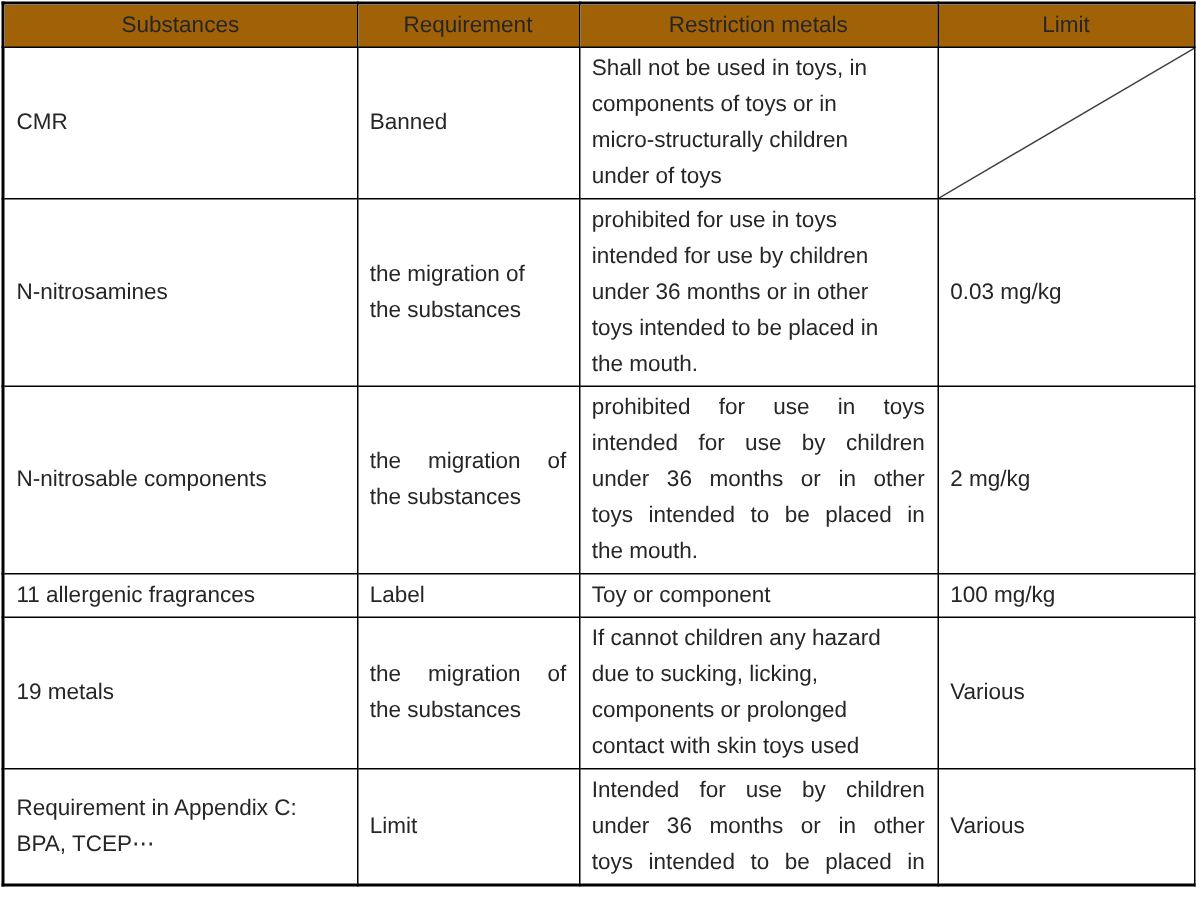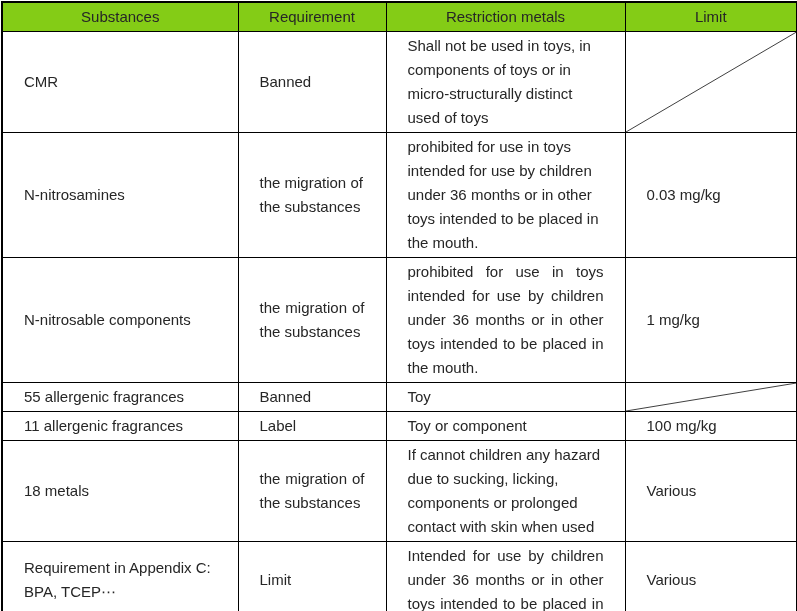--- a/index.html
+++ b/index.html
@@ -20,26 +20,26 @@
     width: 795px;
     margin: 1px 1px 0 1px;
     border: 2px solid #000000;
   }
   .restrictions th,
   .restrictions td {
     border: 1px solid #000000;
     font-size: 15px;
     font-weight: normal;
     vertical-align: middle;
-    padding: 2px 21px;
+    padding: 2px 8px;
     line-height: 24px;
     overflow: hidden;
   }
   .restrictions th {
-    background: #84cc16;
+    background: #a16207;
     text-align: center;
     padding: 2px 4px;
   }
   
   tr.h-head { height: 26px; }
   tr.h-r0 { height: 94px; }
   tr.h-r1 { height: 121px; }
   tr.h-r2 { height: 122px; }
   tr.h-r3 { height: 24px; }
   tr.h-r4 { height: 24px; }
@@ -95,22 +95,22 @@
       <td>
           <div class="cell">CMR</div>
         </td>
       <td>
           <div class="cell">Banned</div>
         </td>
       <td>
           <div class="cell">
             <div class="line">Shall not be used in toys, in</div>
             <div class="line">components of toys or in</div>
-            <div class="line">micro-structurally distinct</div>
-            <div class="line">used of toys</div>
+            <div class="line">micro-structurally children</div>
+            <div class="line">under of toys</div>
           </div>
         </td>
       <td class="diag-cell">
         <svg viewBox="0 0 100 100" preserveAspectRatio="none" aria-hidden="true">
           <line x1="0" y1="100" x2="100" y2="0" stroke="#404040" stroke-width="1" vector-effect="non-scaling-stroke"></line>
         </svg>
       </td>
     </tr>
 
     <tr class="h-r1">
@@ -150,72 +150,56 @@
       <td>
           <div class="cell justify">
             <div class="line">prohibited for use in toys</div>
             <div class="line">intended for use by children</div>
             <div class="line">under 36 months or in other</div>
             <div class="line">toys intended to be placed in</div>
             <div class="line">the mouth.</div>
           </div>
         </td>
       <td>
-          <div class="cell">1 mg/kg</div>
-        </td>
-    </tr>
-
-    <tr class="h-r3">
-      <td>
-          <div class="cell">55 allergenic fragrances</div>
-        </td>
-      <td>
-          <div class="cell">Banned</div>
-        </td>
-      <td>
-          <div class="cell">Toy</div>
-        </td>
-      <td class="diag-cell">
-        <svg viewBox="0 0 100 100" preserveAspectRatio="none" aria-hidden="true">
-          <line x1="0" y1="100" x2="100" y2="0" stroke="#404040" stroke-width="1" vector-effect="non-scaling-stroke"></line>
-        </svg>
-      </td>
-    </tr>
+          <div class="cell">2 mg/kg</div>
+        </td>
+    </tr>
+
 
     <tr class="h-r4">
       <td>
           <div class="cell">11 allergenic fragrances</div>
         </td>
       <td>
           <div class="cell">Label</div>
         </td>
       <td>
           <div class="cell">Toy or component</div>
         </td>
       <td>
           <div class="cell">100 mg/kg</div>
         </td>
     </tr>
 
     <tr class="h-r5">
       <td>
-          <div class="cell">18 metals</div>
+          <div class="cell">19 metals</div>
         </td>
       <td>
           <div class="cell justify">
             <div class="line">the migration of</div>
             <div class="line">the substances</div>
           </div>
         </td>
       <td>
           <div class="cell">
             <div class="line">If cannot children any hazard</div>
             <div class="line">due to sucking, licking,</div>
             <div class="line">components or prolonged</div>
-            <div class="line">contact with skin when used</div>
+            <div class="line">contact with skin toys used</div>
           </div>
         </td>
       <td>
           <div class="cell">Various</div>
         </td>
     </tr>
 
     <tr class="h-r6">
       <td>
           <div class="cell">

